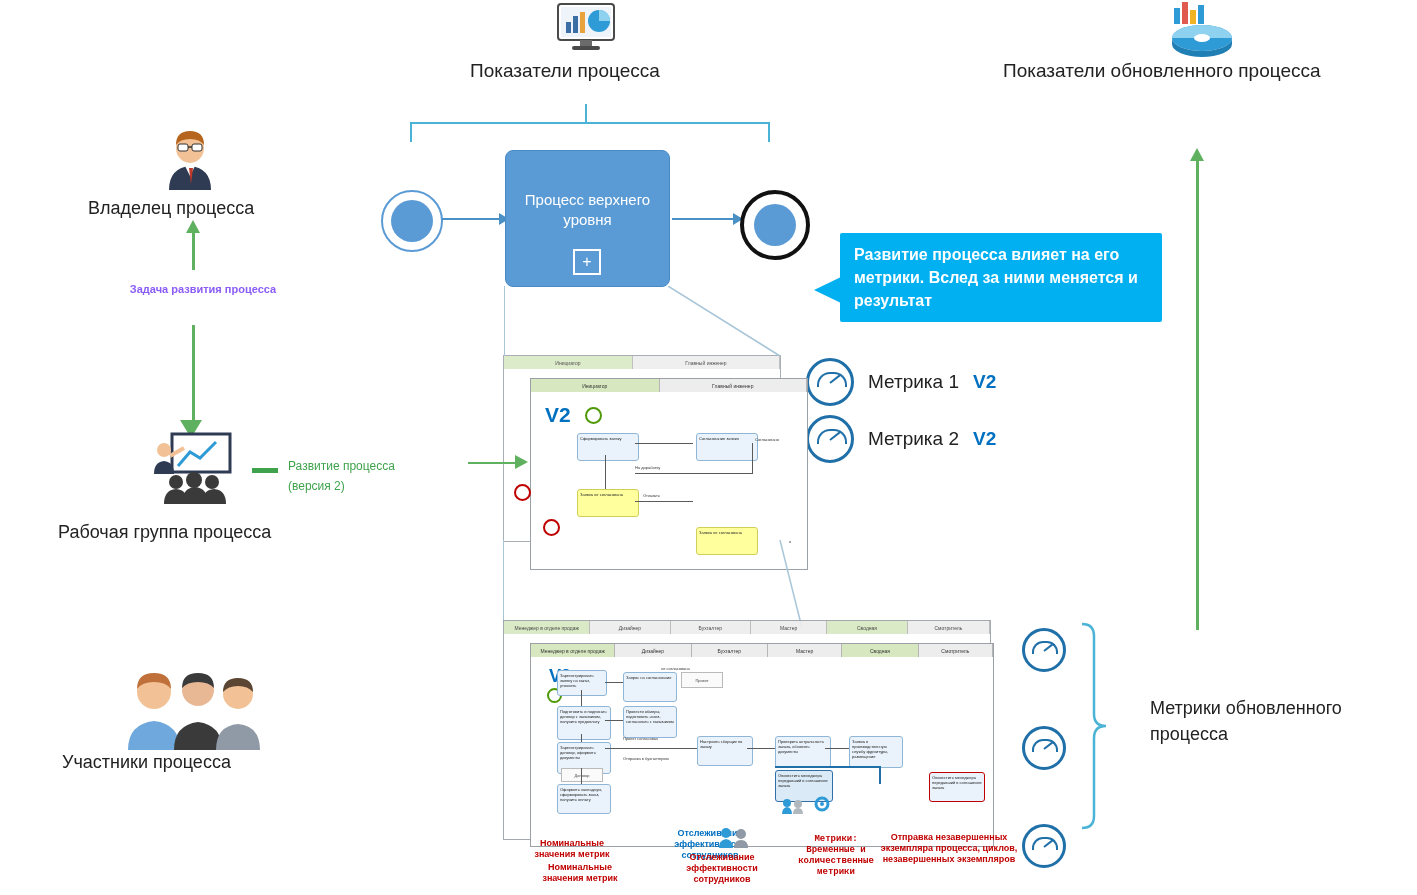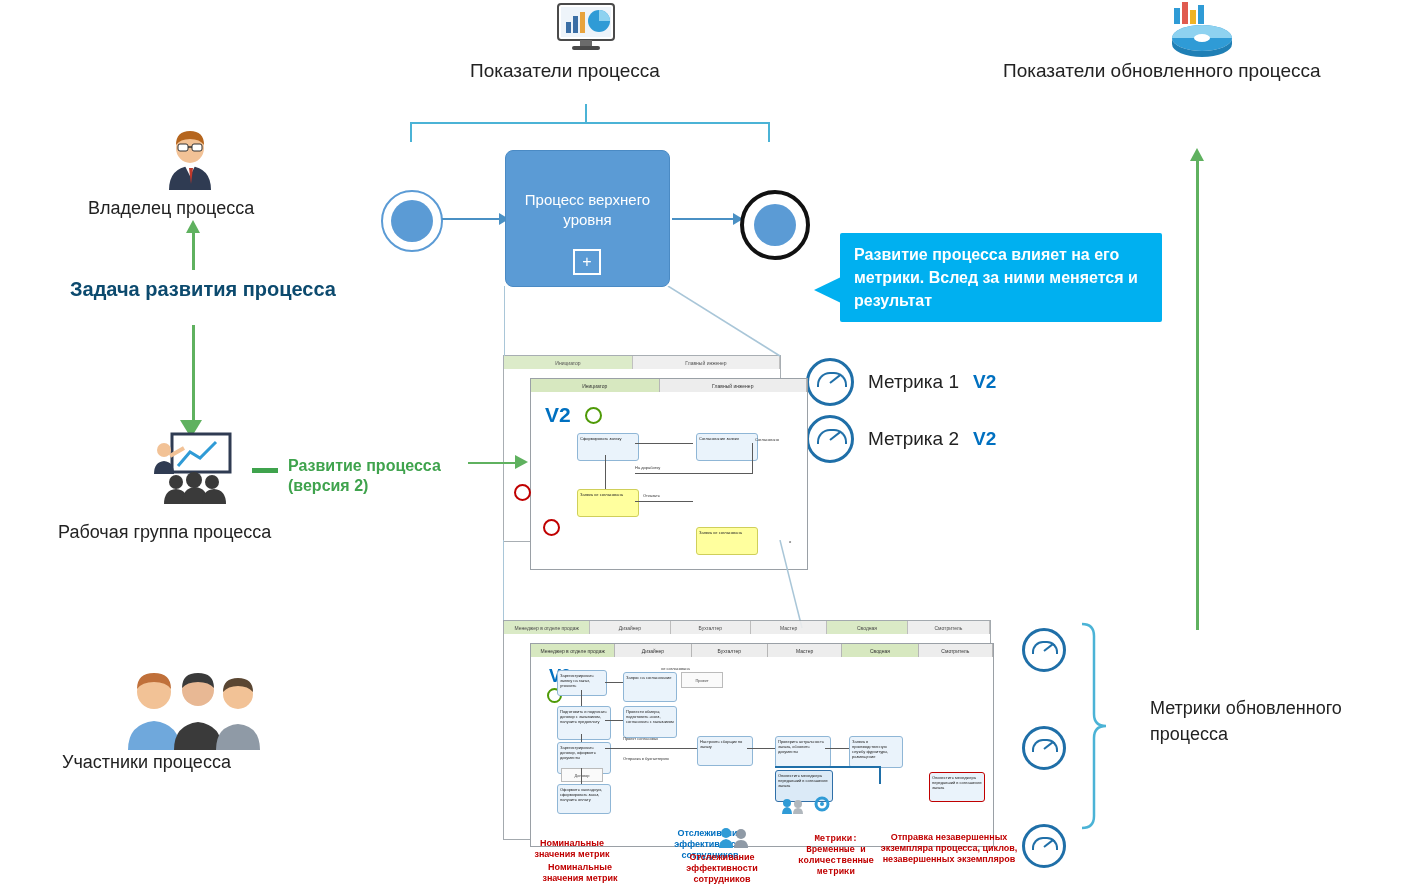--- a/index.html
+++ b/index.html
@@ -2,22 +2,22 @@
 <html><head>
 <meta charset="utf-8">
 <style>
   html,body{margin:0;padding:0;}
   body{
     width:1417px;height:895px;background:#ffffff;position:relative;
     font-family:"Liberation Sans", sans-serif;color:#1a1a1a;overflow:hidden;
   }
   .abs{position:absolute;}
   .ttl{font-size:19px;color:#222;}
-  .green-bold{color:#0c4a6e;font-weight:bold;font-size:20px;line-height:22px;}
-  .green-bold2{color:#3fa34d;font-weight:bold;font-size:16px;line-height:20px;}
+  .green-bold{color:#8b5cf6;font-weight:bold;font-size:11px;line-height:22px;}
+  .green-bold2{color:#3fa34d;font-weight:normal;font-size:12px;line-height:20px;}
   .lbl{font-size:18px;color:#222;}
   .cyan-callout{
     background:#00b0f0;color:#fff;font-weight:bold;font-size:16px;line-height:23px;
     padding:10px 14px;border-radius:2px;
   }
   .cyan-tail{
     position:absolute;left:-26px;top:44px;width:0;height:0;
     border-top:13px solid transparent;border-bottom:13px solid transparent;
     border-right:27px solid #00b0f0;
   }

